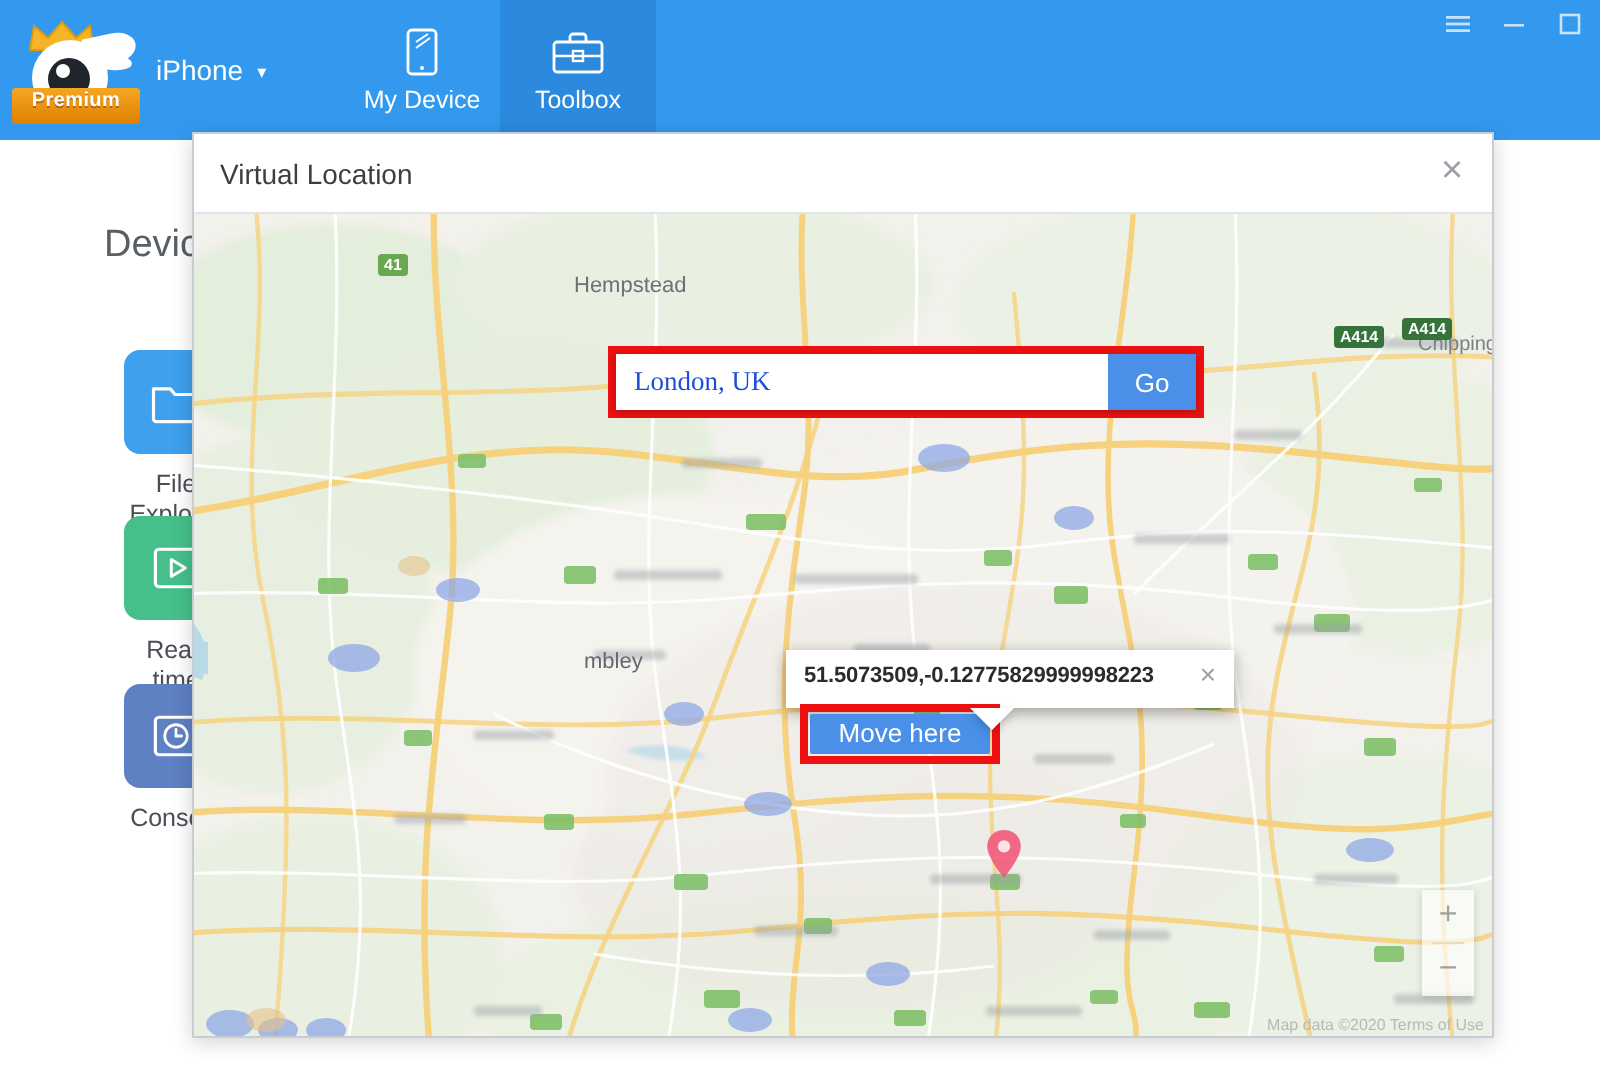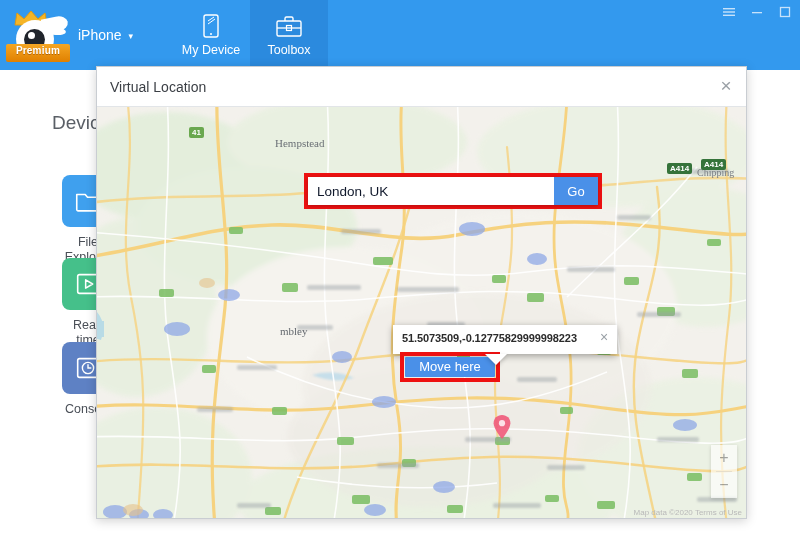--- a/index.html
+++ b/index.html
@@ -283,22 +283,22 @@
     box-shadow: 0 1px 4px rgba(0,0,0,.25);
     z-index: 41;
     box-sizing: border-box;
   }
   #location-search-input {
     flex: 1 1 auto;
     border: none;
     outline: none;
     padding: 0 9px;
     font-size: 13.5px;
-    color: #0f172a;
-    font-family: Liberation Sans, sans-serif;
+    color: #1d4ed8;
+    font-family: Liberation Serif, serif;
     background: transparent;
   }
   #location-search-input::placeholder { color: #9aa0a6; }
   #go-button {
     flex: 0 0 44px;
     background: #4a90e8;
     color: #ffffff;
     font-size: 13px;
     border: none;
     cursor: pointer;
@@ -417,21 +417,22 @@
     padding: 1px 3px;
     border-radius: 2px;
     z-index: 6;
   }
   .map-label {
     position: absolute;
     font-size: 9px;
     color: #7b7f85;
     white-space: nowrap;
     z-index: 6;
-    font-family: Liberation Serif, serif;
+    font-family: Liberation Sans, sans-serif;
+    margin-left: 12px;
   }
 </style>
 </head>
 <body>
 
 <div id="app-window">
 
   <div id="titlebar">
 
     <div id="brand">

